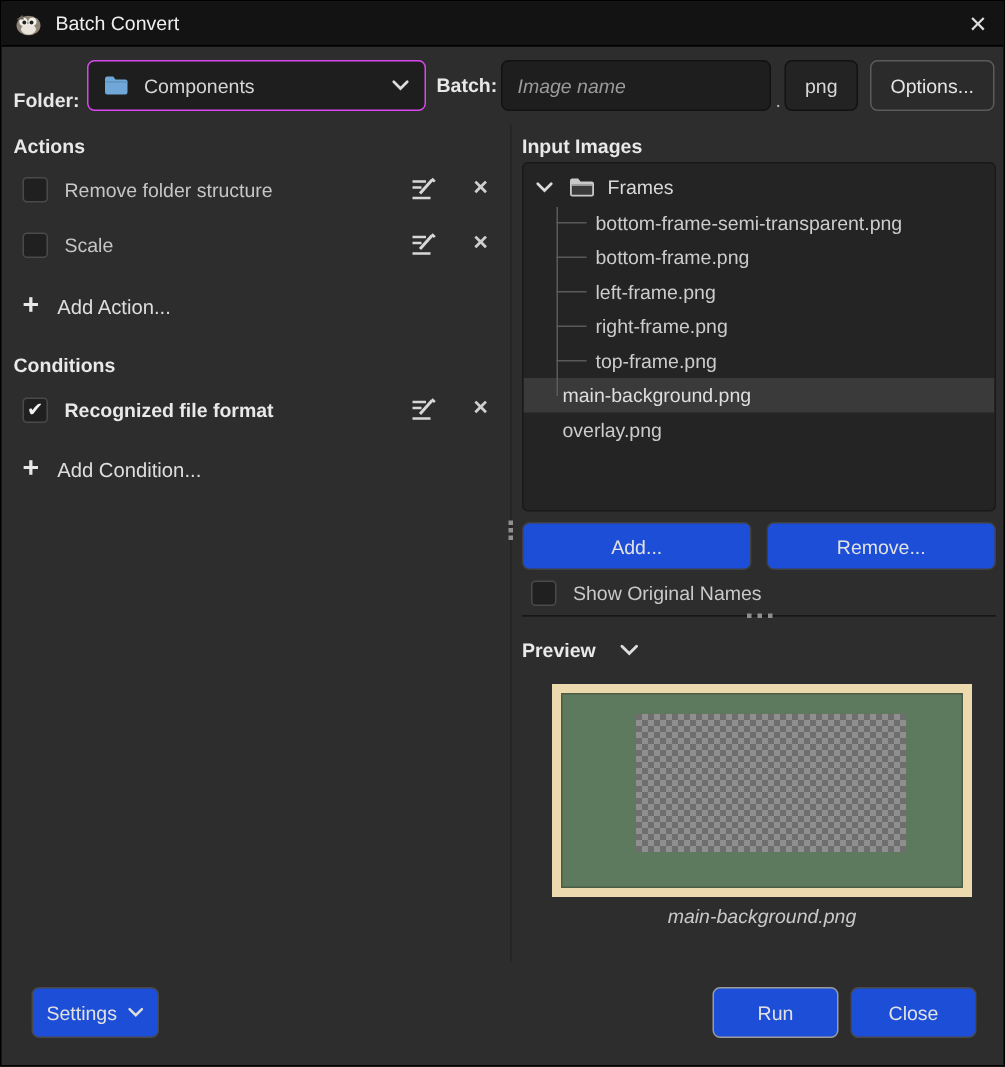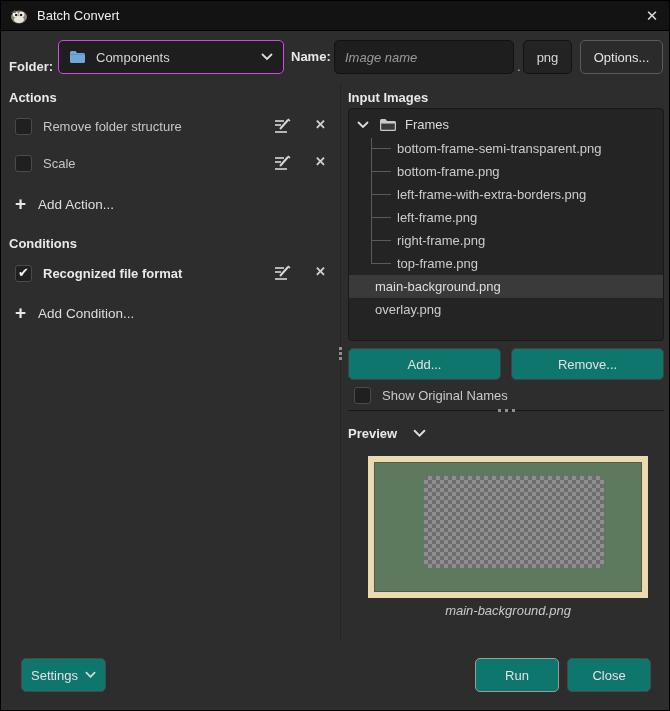--- a/index.html
+++ b/index.html
@@ -106,21 +106,21 @@
   }
   .tree-children li::before {
     content:""; position:absolute; left:22px; top:11px; width:20px;
     border-top:1px solid #5a5a5a;
   }
   .root-items { list-style:none; }
   .root-items li { height:23px; line-height:23px; padding-left:26px; color:#cccccc; }
   .root-items li.selected { background:#3a3a3a; color:#dedede; }
   
   .btn {
-    background:#0f766e; border:1px solid #484848; border-radius:5px;
+    background:#1d4ed8; border:1px solid #484848; border-radius:5px;
     color:#e2e2e2; display:flex; align-items:center; justify-content:center;
     font-size:13px;
   }
   .add-btn   { position:absolute; left:347px; top:347px; width:153px; height:32px; border-color:#404040; }
   .remove-btn{ position:absolute; left:510px; top:347px; width:153px; height:32px; border-color:#404040; }
   .showorig { position:absolute; left:347px; top:384px; width:316px; height:22px; }
   .showorig .cbox { left:6px; top:2px; }
   .showorig .solabel { position:absolute; left:34px; top:3px; color:#c9c9c9; }
   
   .preview-h { position:absolute; left:347px; top:425px; display:flex; align-items:center; }
@@ -172,21 +172,21 @@
     <div class="combo">
       <svg class="folder-ic" viewBox="0 0 17 14">
         <path d="M1 2.5 Q1 1 2.5 1 L6.5 1 L8 3 L14.5 3 Q16 3 16 4.5 L16 11.5 Q16 13 14.5 13 L2.5 13 Q1 13 1 11.5 Z" fill="#6fa7d8"></path>
         <path d="M1 5 L16 5 L16 4.2 L1 4.2 Z" fill="#5d90bd"></path>
       </svg>
       <span class="combo-text">Components</span>
       <svg class="chev" width="12" height="8" viewBox="0 0 12 8">
         <polyline points="1.5,1.5 6,6 10.5,1.5" fill="none" stroke="#dcdcdc" stroke-width="1.8" stroke-linecap="round"></polyline>
       </svg>
     </div>
-    <span class="lbl name-label">Name:</span>
+    <span class="lbl name-label">Batch:</span>
     <input class="name-input" type="text" placeholder="Image name" style="">
     <span class="ext-sep">.</span>
     <div class="ext-btn">png</div>
     <div class="options-btn">Options...</div>
   </div>
 
   <span class="sec-h" style="left:8px; top:89px;">Actions</span>
 
   <div class="arow" style="top:113px;">
     <span class="cbox"></span>
@@ -257,21 +257,20 @@
         <path d="M1 2.5 Q1 1 2.5 1 L6.5 1 L8 3 L15.5 3 Q17 3 17 4.5 L17 11.5 Q17 13 15.5 13 L2.5 13 Q1 13 1 11.5 Z" fill="#c9c9c9"></path>
         <path d="M2.2 5.2 L15.8 5.2 L15.8 11.8 L2.2 11.8 Z" fill="#3a3a3a"></path>
         <path d="M2.2 5.2 L15.8 5.2 L15.8 6 L2.2 6 Z" fill="#9a9a9a"></path>
       </svg>
       <span class="ftext">Frames</span>
     </div>
     <div class="tree-vline"></div>
     <ul class="tree-children">
       <li>bottom-frame-semi-transparent.png</li>
       <li>bottom-frame.png</li>
-      <li>left-frame-with-extra-borders.png</li>
       <li>left-frame.png</li>
       <li>right-frame.png</li>
       <li>top-frame.png</li>
     </ul>
     <ul class="root-items">
       <li class="selected">main-background.png</li>
       <li>overlay.png</li>
     </ul>
   </div>
 

